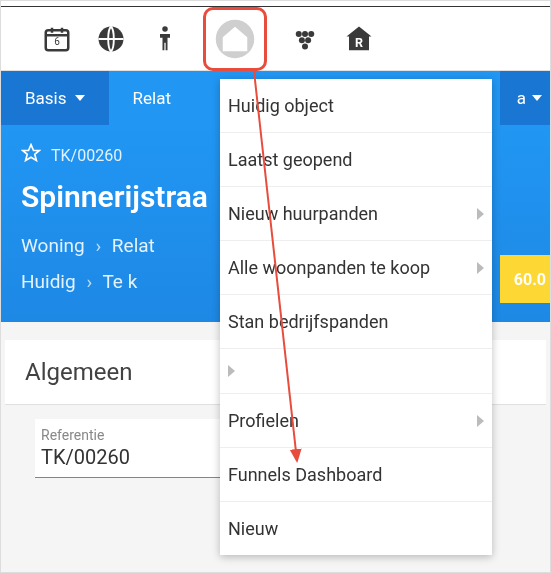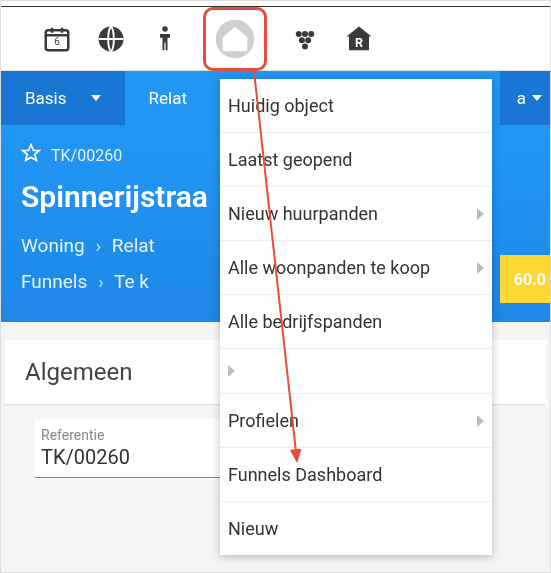--- a/index.html
+++ b/index.html
@@ -52,21 +52,21 @@
     display: flex;
     align-items: center;
     color: #fff;
     position: relative;
   }
   .tab {
     padding: 0 24px;
     height: 100%;
     display: flex;
     align-items: center;
-    gap: 24px;
+    gap: 8px;
     font-size: 17px;
   }
   .tab.active { background: #1976D2; }
   .chev-down {
     width: 0; height: 0;
     border-left: 5px solid transparent;
     border-right: 5px solid transparent;
     border-top: 6px solid #fff;
   }
   .right-tab-frag {
@@ -259,21 +259,21 @@
           <polygon points="12,2 15,9 22,9 16.5,13.5 18.5,21 12,17 5.5,21 7.5,13.5 2,9 9,9"></polygon>
         </svg>
     </span>
     <span>TK/00260</span>
   </div>
   <div class="title">Spinnerijstraa</div>
   <div class="crumbs">
     <span>Woning</span>
     <span class="sep">›</span>
     <span>Relat</span><br>
-    <span>Funnels</span>
+    <span>Huidig</span>
     <span class="sep">›</span>
     <span>Te k</span>
   </div>
   <div class="price-frag">60.0</div>
 </div>
 
 <div class="section-header">Algemeen</div>
 
 <div class="field">
   <div class="field-label">Referentie</div>
@@ -289,21 +289,21 @@
     </div>
     <div class="dropdown-item">
       <span>Nieuw huurpanden</span>
       <span class="submenu-arrow"></span>
     </div>
     <div class="dropdown-item">
       <span>Alle woonpanden te koop</span>
       <span class="submenu-arrow"></span>
     </div>
     <div class="dropdown-item">
-      <span>Alle bedrijfspanden</span>
+      <span>Stan bedrijfspanden</span>
     </div>
     <div class="dropdown-item">
       <span class="submenu-arrow"></span>
     </div>
     <div class="dropdown-item">
       <span>Profielen</span>
       <span class="submenu-arrow"></span>
     </div>
     <div class="dropdown-item">
       <span>Funnels Dashboard</span>

